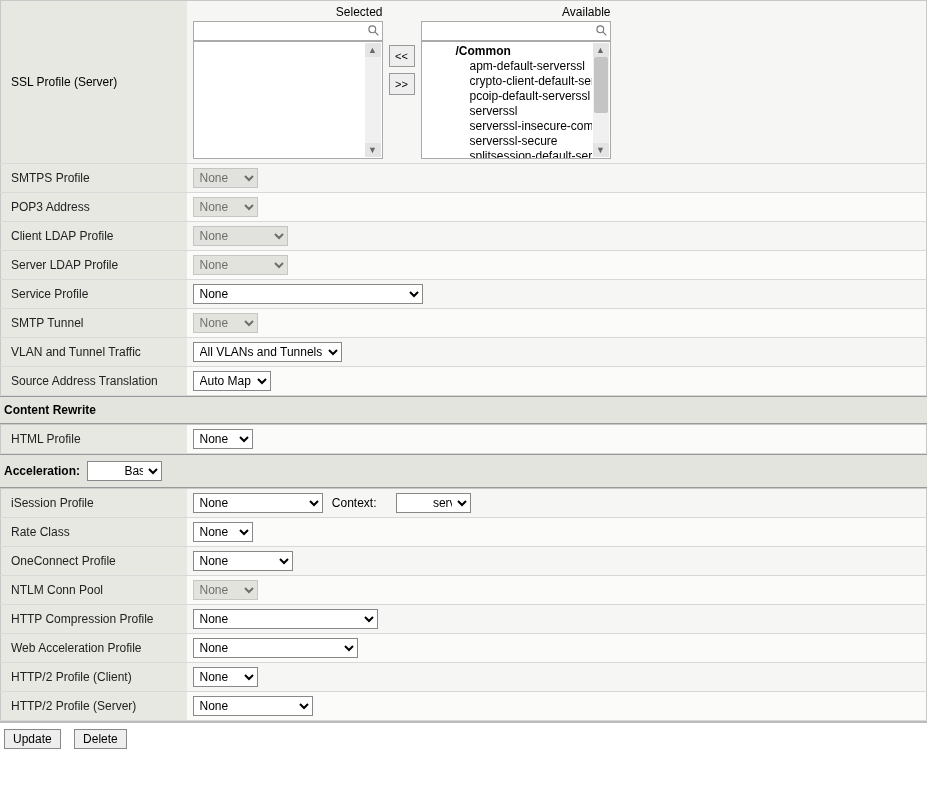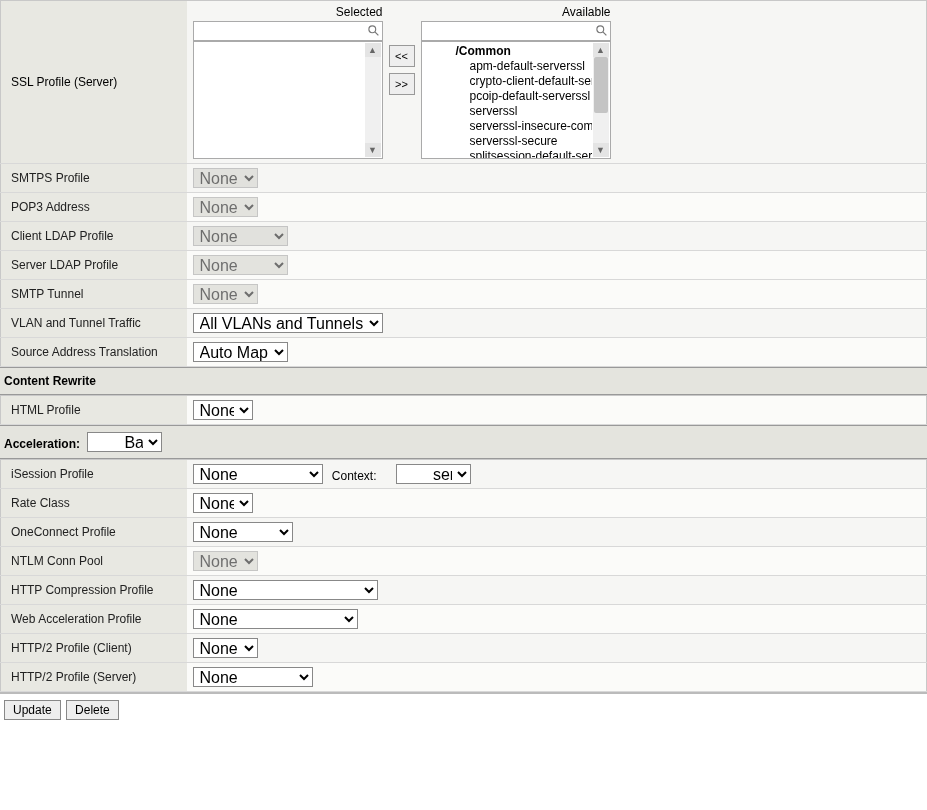--- a/index.html
+++ b/index.html
@@ -21,38 +21,38 @@
 .listbox .scroll-up, .listbox .scroll-down { position: absolute; right: 1px; width: 16px; height: 14px; background: #e4e4e4; display: flex; align-items: center; justify-content: center; font-size: 9px; color: #666; }
 .listbox .scroll-up { top: 1px; }
 .listbox .scroll-down { bottom: 1px; }
 .listbox .scrollbar { position: absolute; right: 1px; top: 15px; bottom: 15px; width: 16px; background: #f0f0f0; }
 .listbox .thumb { position: absolute; top: 0; left: 1px; right: 1px; height: 65%; background: #c4c4c4; border-radius: 2px; }
 .listbox .items { padding: 2px 18px 2px 6px; font-size: 12px; line-height: 15px; margin-left: 28px; }
 .listbox .group { font-weight: bold; }
 .listbox .item { padding-left: 14px; white-space: nowrap; overflow: hidden; }
 .movers { display: flex; flex-direction: column; gap: 6px; padding-top: 40px; }
 .mover-btn { width: 26px; height: 22px; border: 1px solid #999; background: #eee; font-size: 11px; cursor: pointer; font-family: inherit; }
-.select, select { font-family: inherit; font-size: 16px; border: 1px solid #888; background: #fff; height: 20px; padding: 0 2px; }
+.select, select { font-family: inherit; font-size: 12px; border: 1px solid #888; background: #fff; height: 20px; padding: 0 2px; }
 .select.disabled, select.disabled { background: #d9d9d4; color: #333; border-color: #b0b0b0; }
 .wide-230 { width: 230px; }
 .wide-150 { width: 150px; }
 .wide-100 { width: 100px; }
 .wide-95 { width: 95px; }
 .wide-75 { width: 75px; padding-left: 32px; }
 .wide-65 { width: 65px; }
 .wide-60 { width: 60px; }
 .wide-185 { width: 185px; }
 .wide-130 { width: 130px; }
 .wide-120 { width: 120px; }
 .section-head { background: #e4e4de; padding: 6px 4px; font-weight: bold; font-size: 12px; border-top: 1px solid #999; border-bottom: 1px solid #999; }
 .section-head .inline-select { font-weight: normal; margin-left: 4px; }
 .plus-btn { font-size: 11px; border: 1px solid #888; background: #eee; width: 14px; height: 14px; line-height: 12px; text-align: center; cursor: pointer; font-family: inherit; margin-left: 2px; }
 .label-flex { display: flex; align-items: center; justify-content: space-between; }
 .footer { padding: 6px 4px; border-top: 2px solid #bbb; }
-.footer button { font-family: inherit; font-size: 12px; border: 1px solid #888; background: #eee; padding: 2px 8px; cursor: pointer; margin-right: 2px; }
+.footer button { font-family: inherit; font-size: 12px; border: 1px solid #888; background: #eee; padding: 2px 8px; cursor: pointer; margin-right: 10px; }
 .ctx-label { margin: 0 16px 0 6px; }
 input[type=checkbox] { width: 14px; height: 14px; }
 </style>
 </head>
 <body>
 
 <table class="form">
 
   <tbody>
       <tr>
@@ -126,20 +126,24 @@
       <td class="field"><select class="select disabled wide-65" disabled=""><option>None</option></select></td>
       </tr>
   <tr>
         <td class="label">Client LDAP Profile</td>
       <td class="field"><select class="select disabled wide-95" disabled=""><option>None</option></select></td>
       </tr>
   <tr class="alt">
         <td class="label">Server LDAP Profile</td>
       <td class="field"><select class="select disabled wide-95" disabled=""><option>None</option></select></td>
       </tr>
+  <tr>
+        <td class="label">Service Profile</td>
+      <td class="field"><select class="select wide-230"><option>None</option></select></td>
+      </tr>
   <tr class="alt">
         <td class="label">SMTP Tunnel</td>
       <td class="field"><select class="select disabled wide-65" disabled=""><option>None</option></select></td>
       </tr>
   <tr>
         <td class="label">VLAN and Tunnel Traffic</td>
       <td class="field"><select class="select" style="width:auto"><option>All VLANs and Tunnels</option></select></td>
       </tr>
   <tr class="alt">
         <td class="label">Source Address Translation</td>

